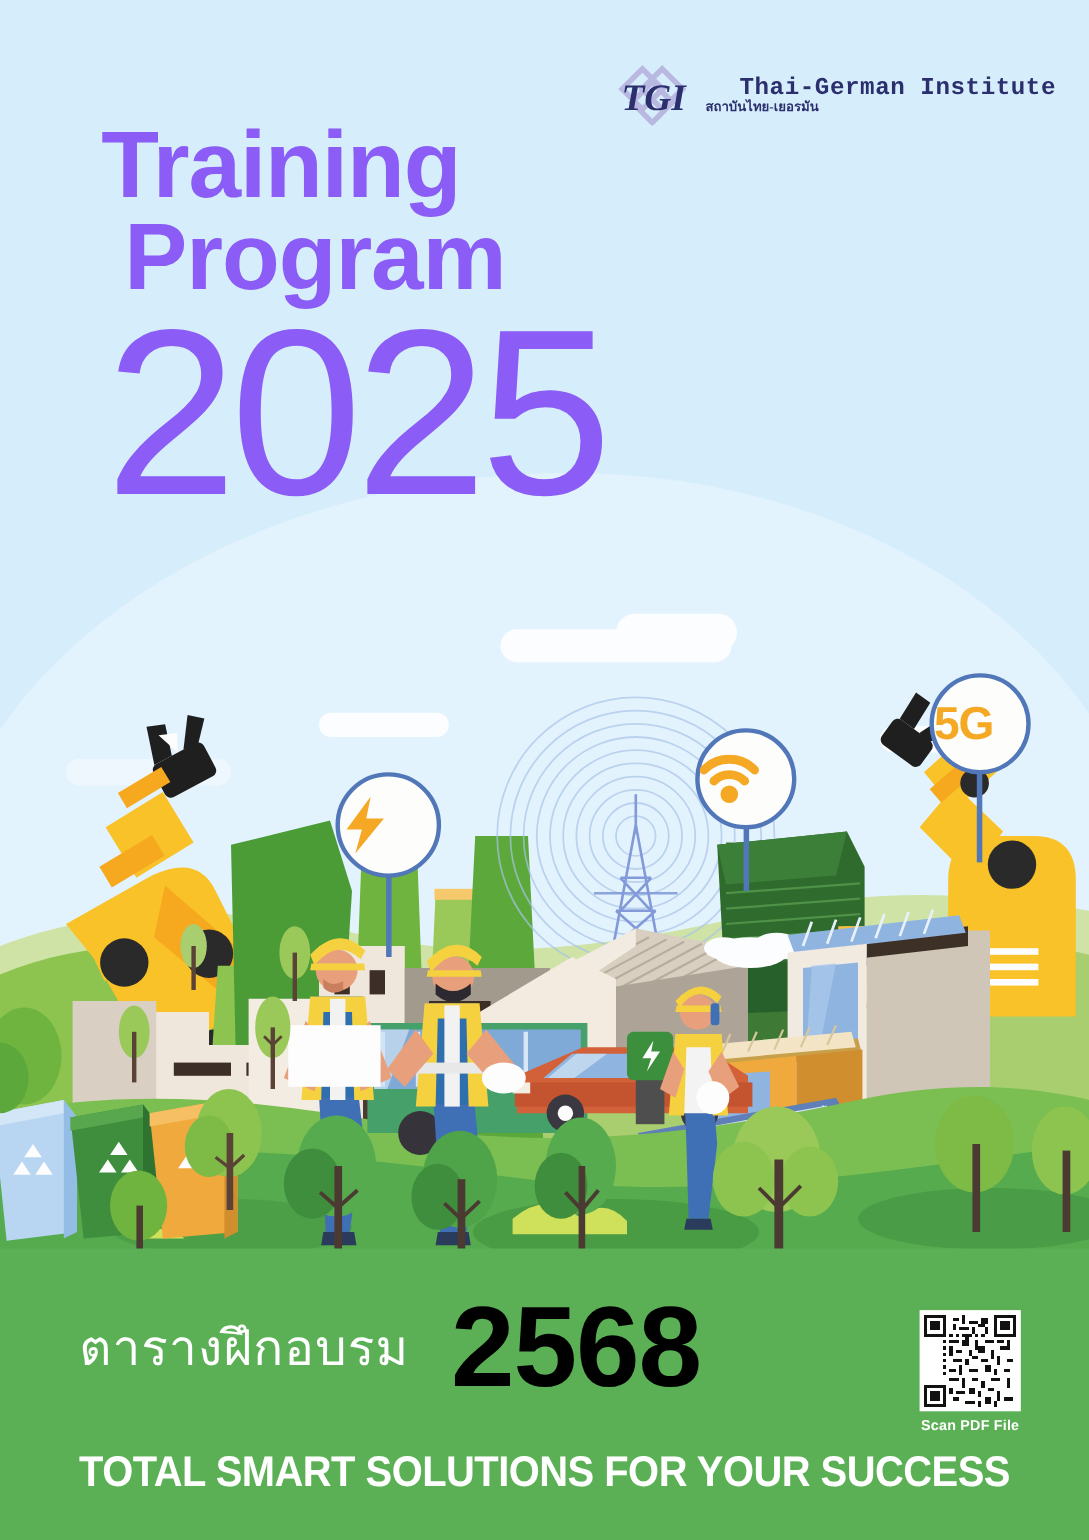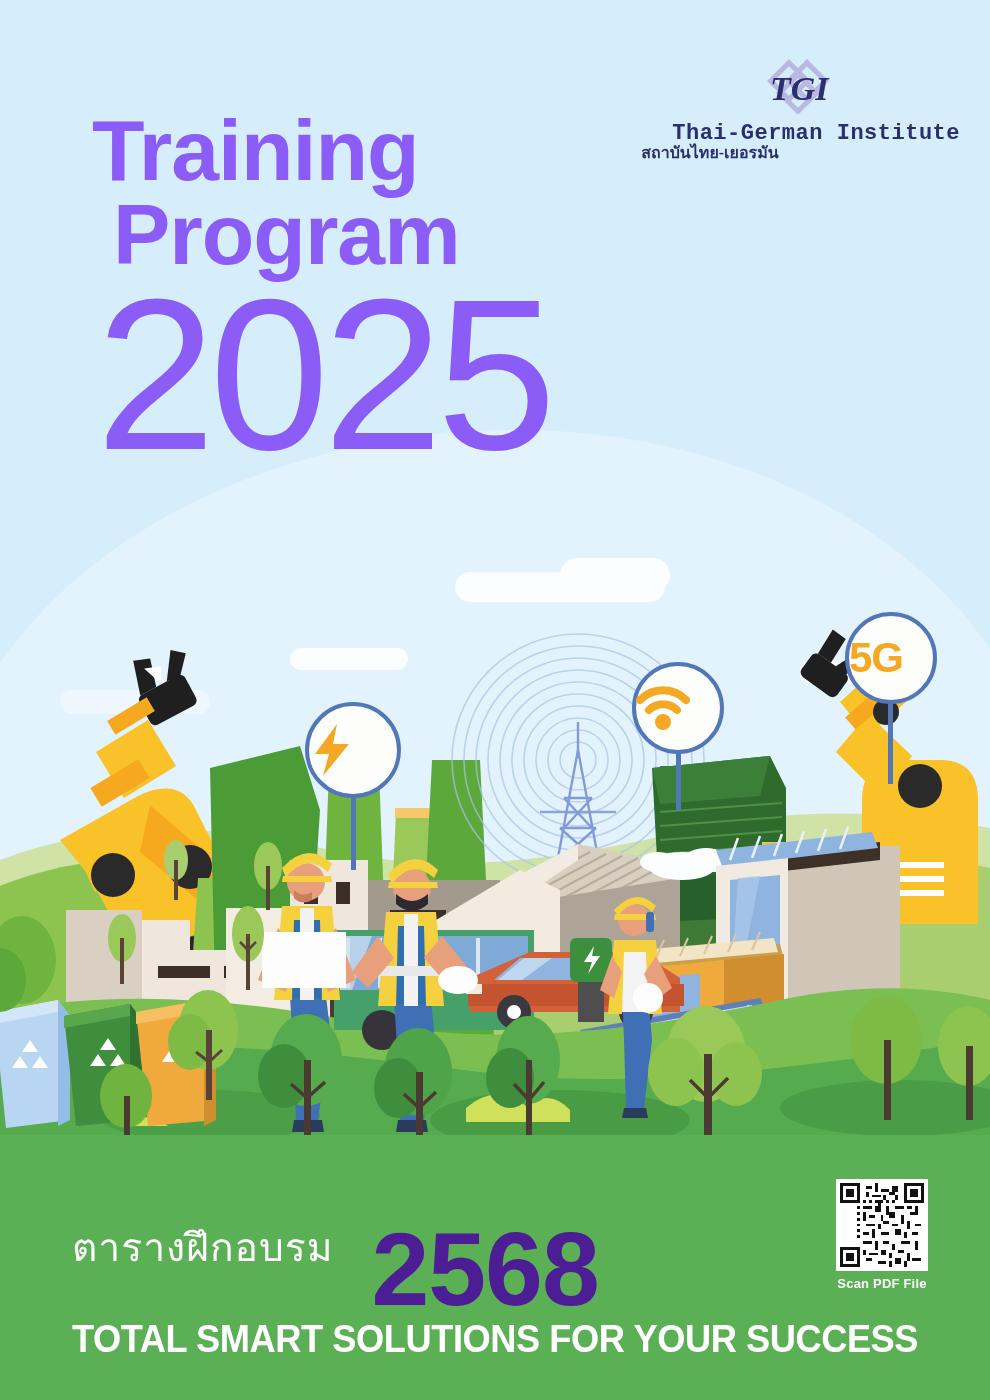--- a/index.html
+++ b/index.html
@@ -10,39 +10,39 @@
   }
   .layer{position:absolute;}
   
   .sky{left:0;top:0;width:990px;height:1135px;background:#d6eefb;}
   .sky-blob{
     left:-60px;top:430px;width:1110px;height:700px;
     background:#e3f3fd;border-radius:52% 48% 0 0 / 60% 58% 0 0;
   }
   .cloud{background:#fbfdff;border-radius:60px;}
   
-  .logo-wrap{right:30px;top:58px;display:flex;align-items:center;gap:8px;flex-direction:column;}
+  .logo-wrap{right:30px;top:58px;display:flex;align-items:center;gap:8px;}
   .logo-mark{width:74px;height:56px;position:relative;}
   .logo-text{line-height:1.05;}
   .logo-en{font-family:Liberation Mono, monospace;font-weight:bold;
     font-size:22px;color:#2b2f6e;letter-spacing:.5px;white-space:nowrap;margin-left:31px;}
-  .logo-th{font-size:16px;color:#2b2f6e;font-weight:bold;white-space:nowrap;
+  .logo-th{font-size:12px;color:#2b2f6e;font-weight:bold;white-space:nowrap;
     font-family:Liberation Serif, serif;}
   
   .headline{left:92px;top:108px;color:#8b5cf6;}
   .hl-1,.hl-2{font-size:86px;font-weight:bold;line-height:.98;letter-spacing:-1px;}
   .hl-2{margin-left:21px;}
   .hl-year{font-size:215px;font-weight:normal;line-height:.86;letter-spacing:-6px;margin-left:4px;margin-top:6px;}
   
   .footer{left:0;top:1135px;width:990px;height:265px;background:#5bb056;}
   .footer-row{position:absolute;left:0;top:38px;width:990px;display:flex;align-items:center;}
-  .th-label{color:#ffffff;font-size:39px;font-family:"DejaVu Sans",sans-serif;
+  .th-label{color:#ffffff;font-size:45px;font-family:"DejaVu Sans",sans-serif;
     margin-left:72px;letter-spacing:1px;}
-  .year-th{color:#4c1d95;font-size:104px;font-weight:bold;margin-left:38px;letter-spacing:-1px;line-height:1;margin-top:44px;}
-  .qr-box{position:absolute;right:62px;top:44px;text-align:center;}
+  .year-th{color:#000000;font-size:104px;font-weight:bold;margin-left:38px;letter-spacing:-1px;line-height:1;}
+  .qr-box{position:absolute;right:62px;top:56px;text-align:center;}
   .qr{width:92px;height:92px;background:#fff;padding:4px;box-sizing:border-box;}
   .qr-cap{color:#fff;font-size:13px;margin-top:5px;font-weight:bold;letter-spacing:.2px;}
   .tagline{position:absolute;left:0;top:182px;width:990px;text-align:center;
     color:#ffffff;font-size:39px;font-weight:bold;letter-spacing:-.5px;
     font-family:"Liberation Sans Narrow","Liberation Sans",sans-serif;
     transform:scaleX(.93);}
   
   .badge{position:absolute;border-radius:50%;background:#fdfdfb;border:4px solid #5277b8;
     display:flex;align-items:center;justify-content:flex-start;box-sizing:border-box;}
   .badge-pole{position:absolute;width:5px;background:#5277b8;}

